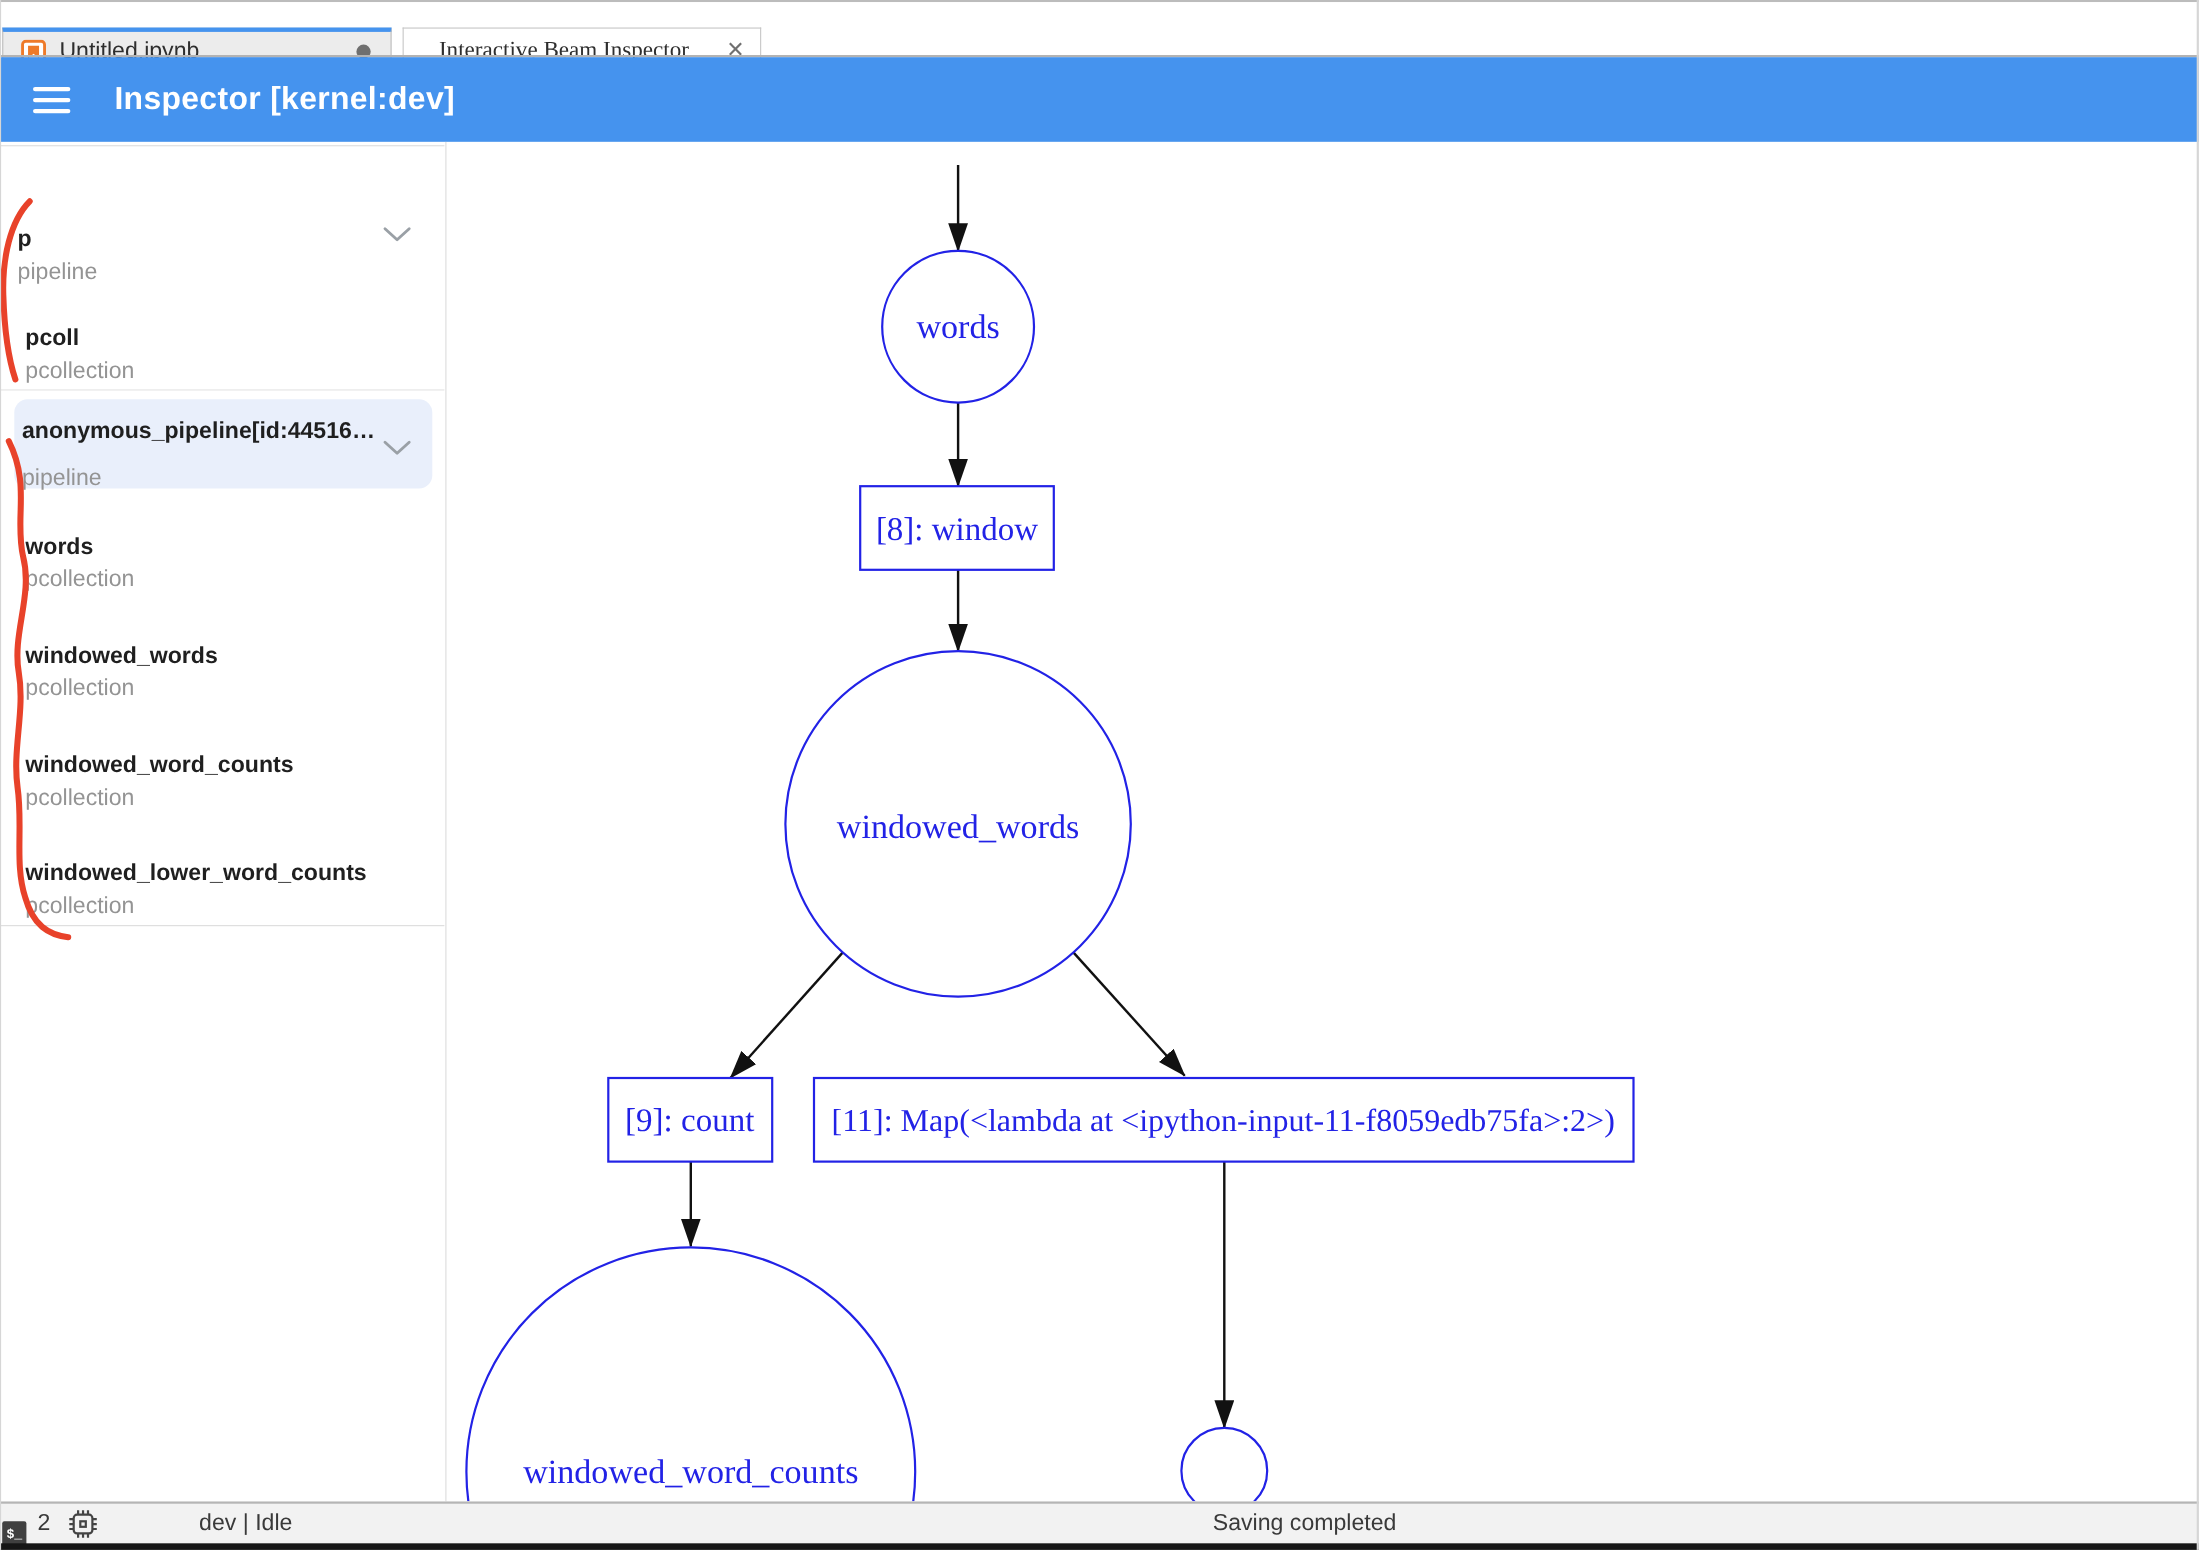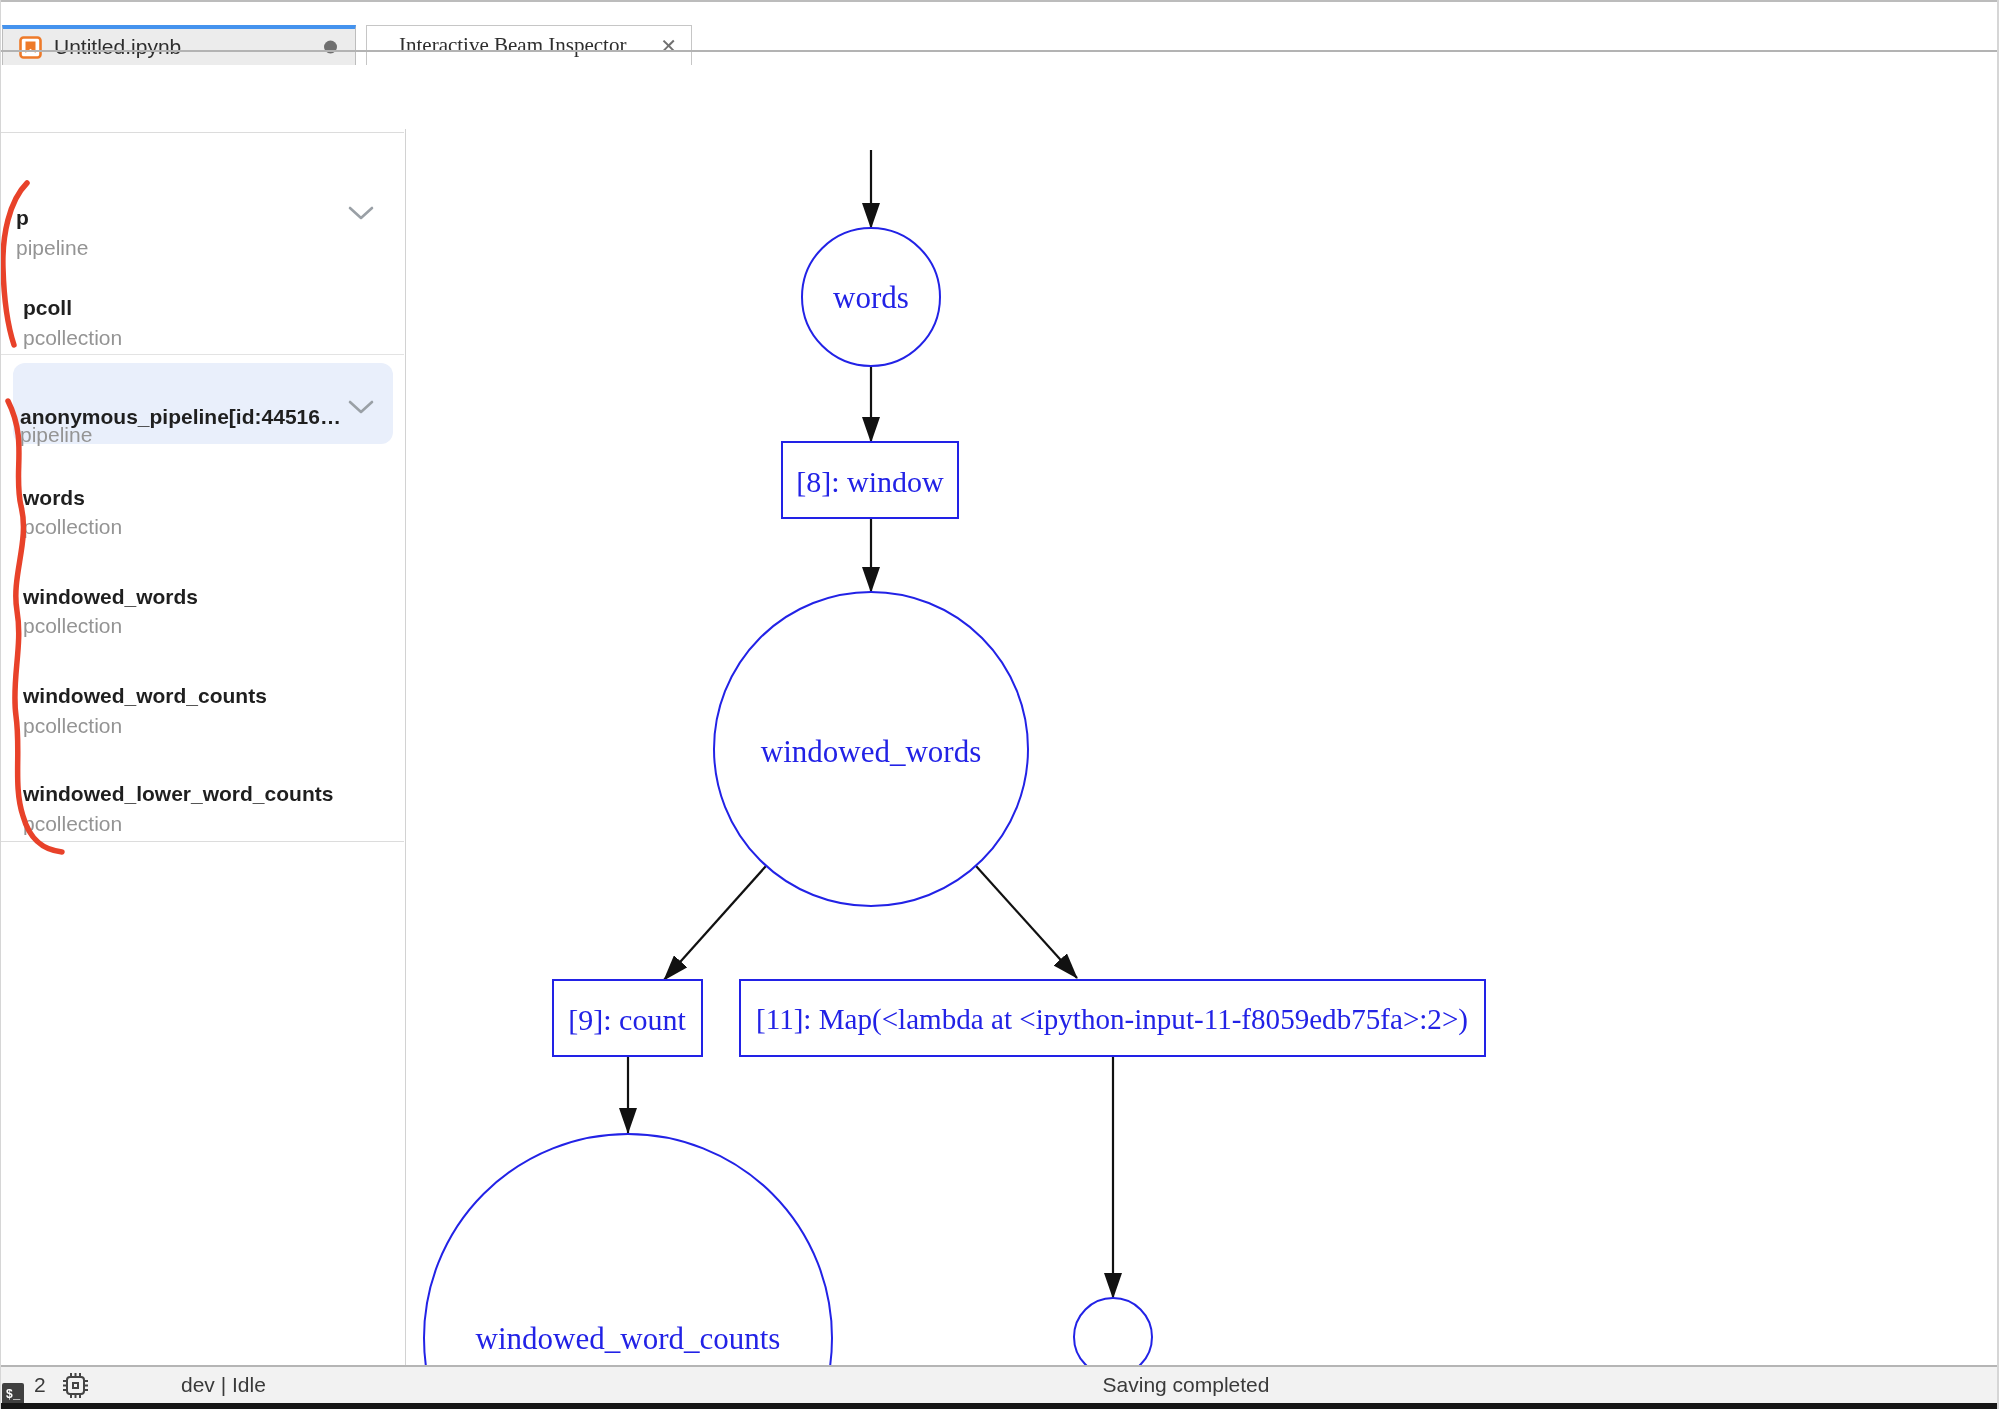--- a/index.html
+++ b/index.html
@@ -114,36 +114,44 @@
       <span class="tab-label">Untitled.ipynb</span>
       <span class="dirty-dot"></span>
     </div>
     <div class="tab tab-inspector">
       <span class="tab-label">Interactive Beam Inspector</span>
       <span class="close-x">✕</span>
     </div>
   </div>
   <div class="tabbar-underline"></div>
 
+  <div class="appbar">
+    <div class="hamburger">
+      <span></span>
+        <span></span>
+        <span></span>
+    </div>
+    <div class="appbar-title">Inspector [kernel:dev]</div>
+  </div>
 
   <div class="sidebar">
     <div class="sidebar-card"></div>
     <div class="section-divider"></div>
     <div class="sb-selected"></div>
 
     <div class="sb-title" style="left:16px; top:77px;">p</div>
     <div class="sb-sub" style="left:16px; top:107px;">pipeline</div>
     <svg class="sb-chevron" style="left:348px; top:76px;" viewBox="0 0 26 16">
       <polyline points="2,3 13,13 24,3" fill="none" stroke="#9aa0a6" stroke-width="2.6" stroke-linecap="round" stroke-linejoin="round"></polyline>
     </svg>
 
     <div class="sb-title" style="left:23px; top:167px;">pcoll</div>
     <div class="sb-sub" style="left:23px; top:197px;">pcollection</div>
 
-    <div class="sb-title" style="left:20px; top:276px;">anonymous_pipeline[id:44516…</div>
+    <div class="sb-title" style="left:20px; top:251px;">anonymous_pipeline[id:44516…</div>
     <div class="sb-sub" style="left:20px; top:294px;">pipeline</div>
     <svg class="sb-chevron" style="left:348px; top:270px;" viewBox="0 0 26 16">
       <polyline points="2,3 13,13 24,3" fill="none" stroke="#9aa0a6" stroke-width="2.6" stroke-linecap="round" stroke-linejoin="round"></polyline>
     </svg>
 
     <div class="sb-title" style="left:23px; top:357px;">words</div>
     <div class="sb-sub" style="left:23px; top:386px;">pcollection</div>
 
     <div class="sb-title" style="left:23px; top:456px;">windowed_words</div>
     <div class="sb-sub" style="left:23px; top:485px;">pcollection</div>

